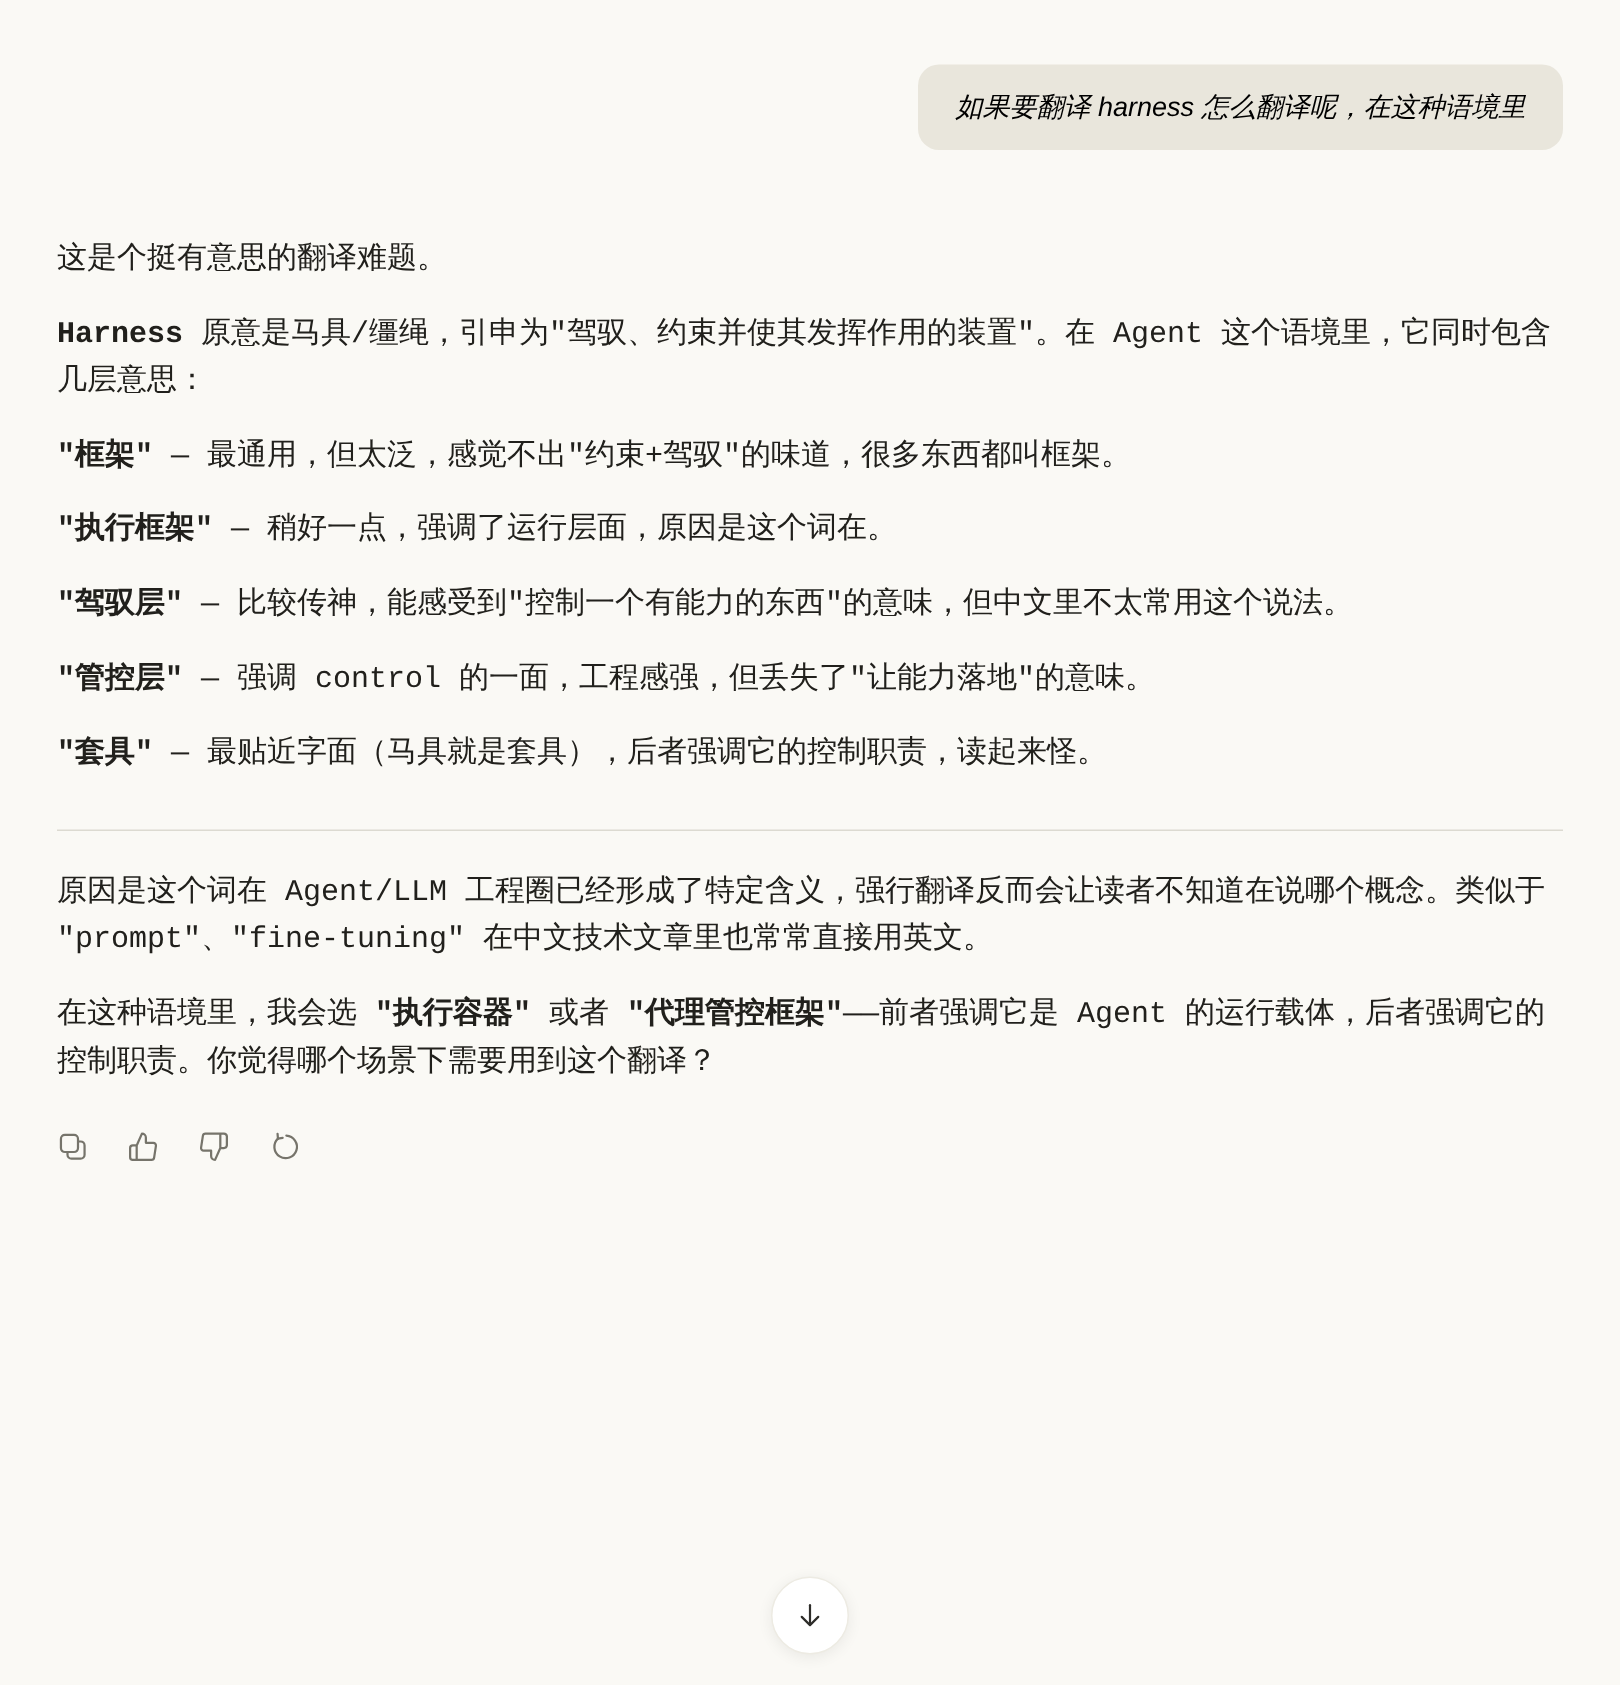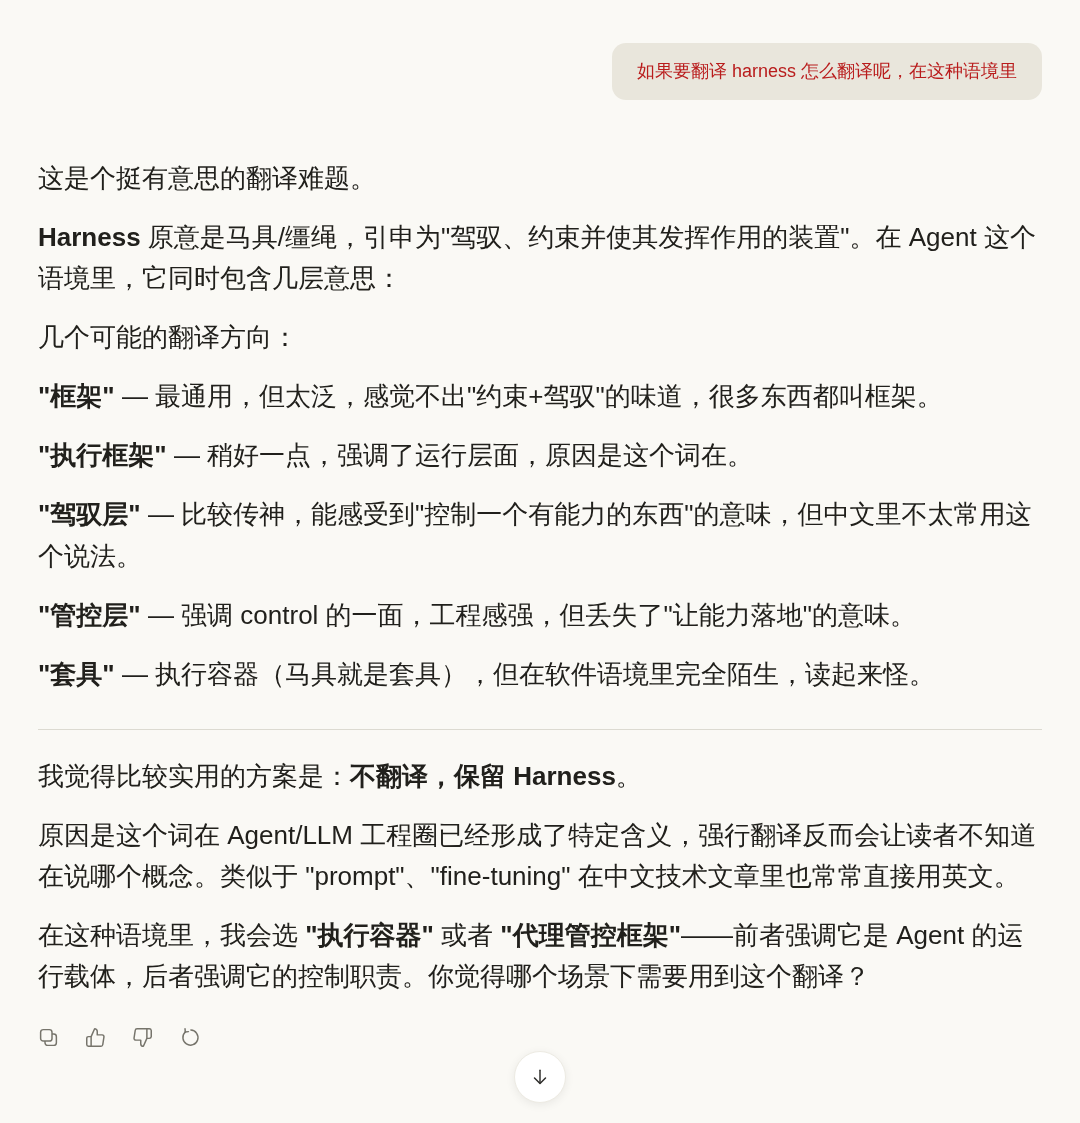--- a/index.html
+++ b/index.html
@@ -16,27 +16,28 @@
 
   
   .user-row { display: flex; justify-content: flex-end; margin-bottom: 58px; }
   .user-bubble {
     background: #e9e6dc;
     border-radius: 14px;
     padding: 15px 25px;
     font-size: 18px;
     line-height: 1.5;
     max-width: 780px;
-    color: #b91c1c;
+    color: #000000;
+    font-style: italic;
   }
 
   
   .assistant-content {
-    font-family: Liberation Sans, sans-serif;
-    font-size: 26px;
+    font-family: Liberation Mono, monospace;
+    font-size: 20px;
     line-height: 1.58;
   }
   .assistant-content p { margin: 0 0 18px; }
   .assistant-content strong { font-weight: 700; }
   .assistant-content ul { margin: 2px 0 22px; padding-left: 50px; list-style: disc; }
   .assistant-content li { margin-bottom: 11px; }
   .assistant-content li::marker { font-size: 0.72em; }
   .assistant-content hr {
     border: none;
     border-top: 1px solid #dcdad1;
@@ -77,28 +78,26 @@
   <div class="user-row">
     <div class="user-bubble">
       <span>如果要翻译 harness 怎么翻译呢，在这种语境里</span>
     </div>
   </div>
 
   <div>
     <div class="assistant-content" id="assistant-content">
         <p><span>这是个挺有意思的翻译难题。</span></p>
         <p><strong>Harness</strong><span> 原意是马具/缰绳，引申为"驾驭、约束并使其发挥作用的装置"。在 Agent 这个语境里，它同时包含几层意思：</span></p>
-        <p><span>几个可能的翻译方向：</span></p>
         <p><strong>"框架"</strong><span> — 最通用，但太泛，感觉不出"约束+驾驭"的味道，很多东西都叫框架。</span></p>
         <p><strong>"执行框架"</strong><span> — 稍好一点，强调了运行层面，原因是这个词在。</span></p>
         <p><strong>"驾驭层"</strong><span> — 比较传神，能感受到"控制一个有能力的东西"的意味，但中文里不太常用这个说法。</span></p>
         <p><strong>"管控层"</strong><span> — 强调 control 的一面，工程感强，但丢失了"让能力落地"的意味。</span></p>
-        <p><strong>"套具"</strong><span> — 执行容器（马具就是套具），但在软件语境里完全陌生，读起来怪。</span></p>
+        <p><strong>"套具"</strong><span> — 最贴近字面（马具就是套具），后者强调它的控制职责，读起来怪。</span></p>
         <hr>
-        <p><span>我觉得比较实用的方案是：</span><strong>不翻译，保留 Harness</strong><span>。</span></p>
         <p><span>原因是这个词在 Agent/LLM 工程圈已经形成了特定含义，强行翻译反而会让读者不知道在说哪个概念。类似于 "prompt"、"fine-tuning" 在中文技术文章里也常常直接用英文。</span></p>
         <p><span>在这种语境里，我会选 </span><strong>"执行容器"</strong><span> 或者 </span><strong>"代理管控框架"</strong><span>——前者强调它是 Agent 的运行载体，后者强调它的控制职责。你觉得哪个场景下需要用到这个翻译？</span></p>
       </div>
 
     <div class="actions">
       <button class="action-btn">
         <svg viewBox="0 0 24 24" fill="none" stroke="currentColor" stroke-width="1.7" stroke-linecap="round" stroke-linejoin="round">
           <rect x="8" y="8" width="13" height="13" rx="3"></rect>
           <rect x="3" y="3" width="13" height="13" rx="3" fill="#faf9f5"></rect>
         </svg>

